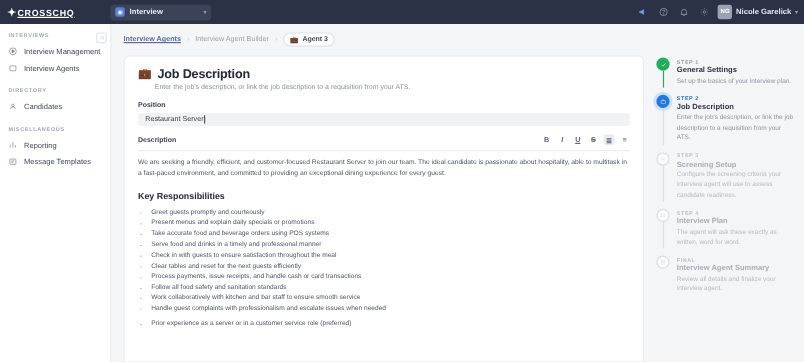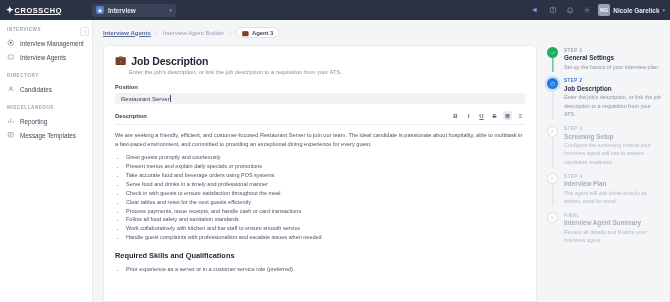--- a/index.html
+++ b/index.html
@@ -333,34 +333,34 @@
               <span class="rte-btn" style="text-decoration:underline">U</span>
               <span class="rte-btn" style="text-decoration:line-through">S</span>
               <span class="rte-btn active">≣</span>
               <span class="rte-btn">≡</span>
             </div>
           </div>
 
           <div class="editor">
             <div class="ed-p">We are seeking a friendly, efficient, and customer-focused Restaurant Server to join our team. The ideal candidate is passionate about hospitality, able to multitask in a fast-paced environment, and committed to providing an exceptional dining experience for every guest.</div>
 
+            <div class="ed-h spaced">Key Responsibilities</div>
             <ul class="ed-ul">
               <li>Greet guests promptly and courteously</li>
               <li>Present menus and explain daily specials or promotions</li>
               <li>Take accurate food and beverage orders using POS systems</li>
               <li>Serve food and drinks in a timely and professional manner</li>
               <li>Check in with guests to ensure satisfaction throughout the meal</li>
               <li>Clear tables and reset for the next guests efficiently</li>
               <li>Process payments, issue receipts, and handle cash or card transactions</li>
               <li>Follow all food safety and sanitation standards</li>
               <li>Work collaboratively with kitchen and bar staff to ensure smooth service</li>
               <li>Handle guest complaints with professionalism and escalate issues when needed</li>
             </ul>
 
-            <div class="ed-h spaced">Required Skills and Qualifications</div>
             <ul class="ed-ul">
               <li>Prior experience as a server or in a customer service role (preferred)</li>
             </ul>
           </div>
         </section>
 
         <aside class="stepper">
 
           <div class="step">
             <div class="step-rail">

